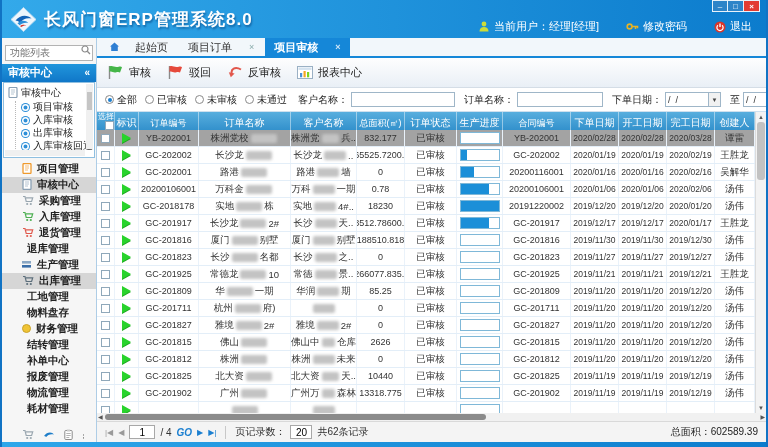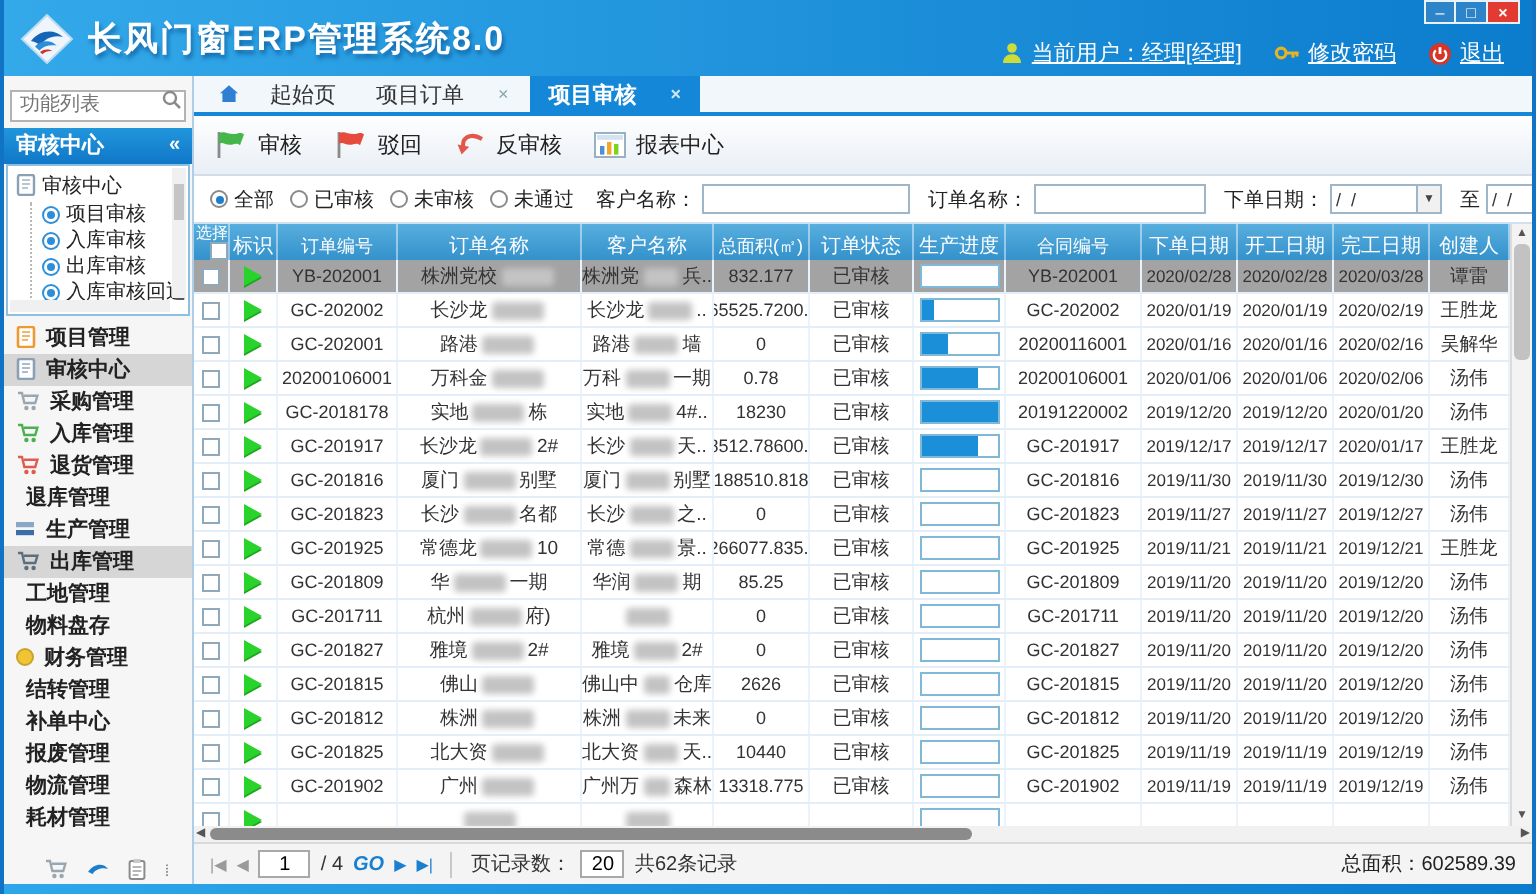--- a/index.html
+++ b/index.html
@@ -13,21 +13,21 @@
   .brand { display:flex; align-items:center; gap:7px; padding-left:8px; }
   .brand .ttl { font-size:17px; font-weight:bold; letter-spacing:1px;
     text-shadow:1px 2px 2px rgba(0,60,120,.55); }
   .win-right { display:flex; flex-direction:column; align-items:flex-end;
     justify-content:space-between; padding:0 6px 4px 0; }
   .win-controls { display:flex; }
   .wc { width:16px; height:12px; font-size:8px; line-height:11px; text-align:center;
     color:#fff; border:1px solid #e8f2fa; border-left:none; background:#2d84c8; cursor:default; }
   .wc:first-child { border-left:1px solid #e8f2fa; }
   .wc.close { background:#e23c32; font-weight:bold; }
-  .user-controls { display:flex; gap:16px; align-items:center; font-size:11px; padding-right:8px;text-decoration:underline; }
+  .user-controls { display:flex; gap:27px; align-items:center; font-size:11px; padding-right:8px; }
   .uc { display:flex; align-items:center; gap:4px; }
   
   .body { display:flex; height:404px; }
   
   .sidebar { width:95px; background:#f6f6f6; border-right:1px solid #aecde6;
     display:flex; flex-direction:column; }
   .search { position:relative; margin:4px 3px 3px 3px; }
   .search input { width:100%; height:16px; border:1px solid #b3b3b3; font-size:10px;
     padding:1px 14px 1px 4px; color:#555; }
   .search .mag { position:absolute; right:2px; top:3px; }
@@ -39,21 +39,21 @@
     position:relative; font-size:10px; padding:3px 10px 9px 4px; overflow:hidden; }
   .tree-root { display:flex; align-items:center; gap:3px; color:#222; white-space:nowrap; }
   .titems { margin-left:7px; border-left:1px dotted #b8b8b8; padding-left:6px; margin-top:1px; }
   .titem { display:flex; align-items:center; gap:4px; height:13px; color:#222; white-space:nowrap; cursor:pointer; }
   .tdot { width:7px; height:7px; border-radius:50%; background:#2e8fd8;
     box-shadow:inset 0 0 0 1.5px #fff, 0 0 0 1px #2e8fd8; flex:0 0 auto; }
   .tree-vsb { position:absolute; top:1px; right:1px; bottom:8px; width:7px; background:#f0f0f0; }
   .tree-vsb .th { width:5px; height:18px; background:#c5c5c5; margin:8px auto 0; }
   .tree-hsb { position:absolute; bottom:1px; left:1px; right:9px; height:6px; background:#f0f0f0; }
   .modules { flex:1; margin-top:3px; overflow:hidden; }
-  .mitem { height:16px; display:flex; align-items:center; gap:5px; padding-left:6px;
+  .mitem { height:16px; display:flex; align-items:center; gap:5px; padding-left:20px;
     font-size:10.5px; font-weight:bold; color:#222; white-space:nowrap; cursor:pointer; }
   .mitem.sel { background:#d6d6d6; }
   .dot { width:8px; height:8px; border-radius:50%; background:#00bfa5; flex:0 0 auto; }
   .side-icons { height:14px; display:flex; justify-content:center; align-items:center;
     gap:9px; padding-bottom:2px; }
   
   .content { flex:1; display:flex; flex-direction:column; min-width:0; background:#fff; }
   .tabbar { height:20px; background:#f2f7fb; border-bottom:2px solid #1587d8;
     display:flex; align-items:flex-end; padding-left:3px; gap:2px; font-size:11px; }
   .tab { height:18px; padding:0 9px; display:flex; align-items:center; gap:15px; color:#333; cursor:pointer; }

